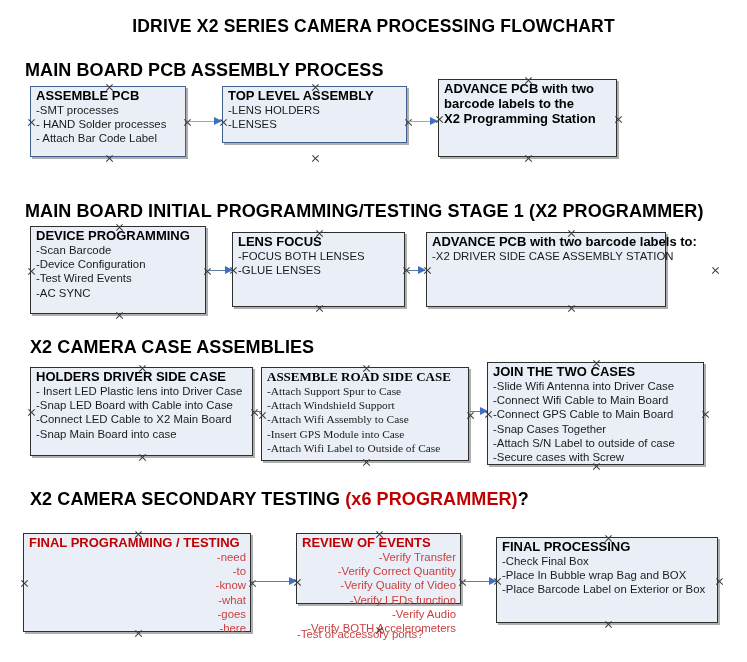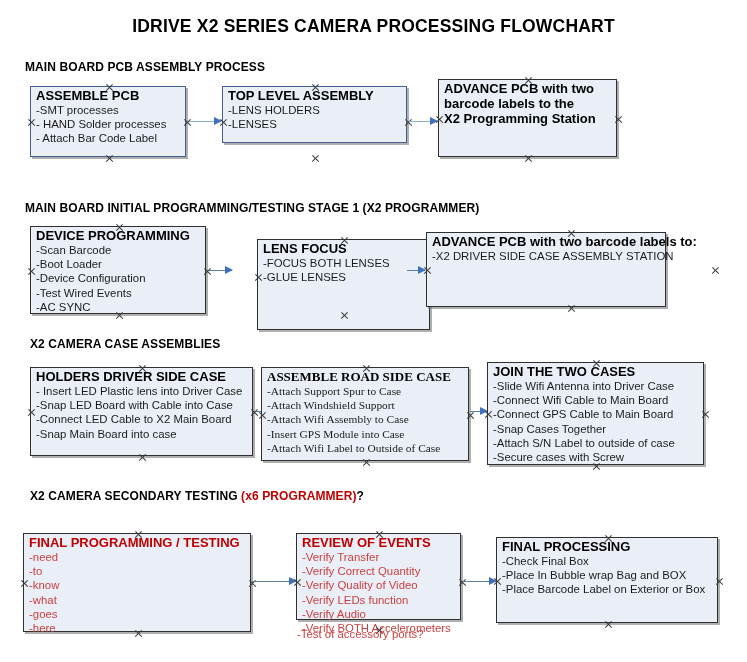--- a/index.html
+++ b/index.html
@@ -24,21 +24,21 @@
     top: 16px;
     width: 747px;
     text-align: center;
     font-size: 17.5px;
     font-weight: bold;
     color: #000000;
     letter-spacing: 0.2px;
   }
   .section-header {
     position: absolute;
-    font-size: 12px;
+    font-size: 18px;
     font-weight: bold;
     color: #000000;
     white-space: nowrap;
     letter-spacing: 0.1px;
   }
   .section-header .accent {
     color: #c00000;
   }
   .section-header .plain {
     color: #000000;
@@ -68,20 +68,21 @@
     font-size: 11.4px;
     color: #1a1a1a;
     line-height: 14.2px;
     white-space: nowrap;
   }
   .node.red .n-title {
     color: #c00000;
   }
   .node.red .n-line {
     color: #c94040;
+    text-align: right;
   }
 
   
   .overflow-line {
     position: absolute;
     font-size: 11.4px;
     line-height: 14.2px;
     color: #c94040;
     white-space: nowrap;
   }
@@ -181,36 +182,35 @@
     <div class="xhandle" style="left:89px; top:78px;"></div>
     <div class="xhandle" style="left:0px; top:39px;"></div>
     <div class="xhandle" style="left:179px; top:39px;"></div>
   </div>
 
   <div class="section-header" style="left:25px; top:201px;">MAIN BOARD INITIAL PROGRAMMING/TESTING STAGE 1 (X2 PROGRAMMER)</div>
 
   <div class="node" style="left:30px; top:226px; width:176px; height:88px;">
     <div class="n-title">DEVICE PROGRAMMING</div>
     <div class="n-line">-Scan Barcode</div>
-    <div class="n-line">-Boot Loader</div>
     <div class="n-line">-Device Configuration</div>
     <div class="n-line">-Test Wired Events</div>
     <div class="n-line">-AC SYNC</div>
     <div class="xhandle" style="left:88px; top:0px;"></div>
     <div class="xhandle" style="left:88px; top:88px;"></div>
     <div class="xhandle" style="left:0px; top:44px;"></div>
     <div class="xhandle" style="left:176px; top:44px;"></div>
   </div>
 
   <div class="connector dark" style="left:209px; top:269px; width:23px;">
     <div class="line"></div>
     <div class="arrow"></div>
   </div>
 
-  <div class="node" style="left:232px; top:239px; width:173px; height:91px;margin-left:25px;">
+  <div class="node" style="left:232px; top:232px; width:173px; height:75px;">
     <div class="n-title">LENS FOCUS</div>
     <div class="n-line">-FOCUS BOTH LENSES</div>
     <div class="n-line">-GLUE LENSES</div>
     <div class="xhandle" style="left:86px; top:0px;"></div>
     <div class="xhandle" style="left:86px; top:75px;"></div>
     <div class="xhandle" style="left:0px; top:37px;"></div>
     <div class="xhandle" style="left:173px; top:37px;"></div>
   </div>
 
   <div class="connector dark" style="left:407px; top:269px; width:18px;">
@@ -292,21 +292,21 @@
     <div class="xhandle" style="left:114px; top:99px;"></div>
     <div class="xhandle" style="left:0px; top:49px;"></div>
     <div class="xhandle" style="left:228px; top:49px;"></div>
   </div>
 
   <div class="connector dark" style="left:252px; top:580px; width:44px;">
     <div class="line"></div>
     <div class="arrow"></div>
   </div>
 
-  <div class="node red" style="left:296px; top:533px; width:165px; height:87px;">
+  <div class="node red" style="left:296px; top:533px; width:165px; height:71px;">
     <div class="n-title">REVIEW OF EVENTS</div>
     <div class="n-line">-Verify Transfer</div>
     <div class="n-line">-Verify Correct Quantity</div>
     <div class="n-line">-Verify Quality of Video</div>
     <div class="n-line">-Verify LEDs function</div>
     <div class="n-line">-Verify Audio</div>
     <div class="n-line">-Verify BOTH Accelerometers</div>
     <div class="xhandle" style="left:82px; top:0px;"></div>
     <div class="xhandle" style="left:82px; top:96px;"></div>
     <div class="xhandle" style="left:0px; top:48px;"></div>

